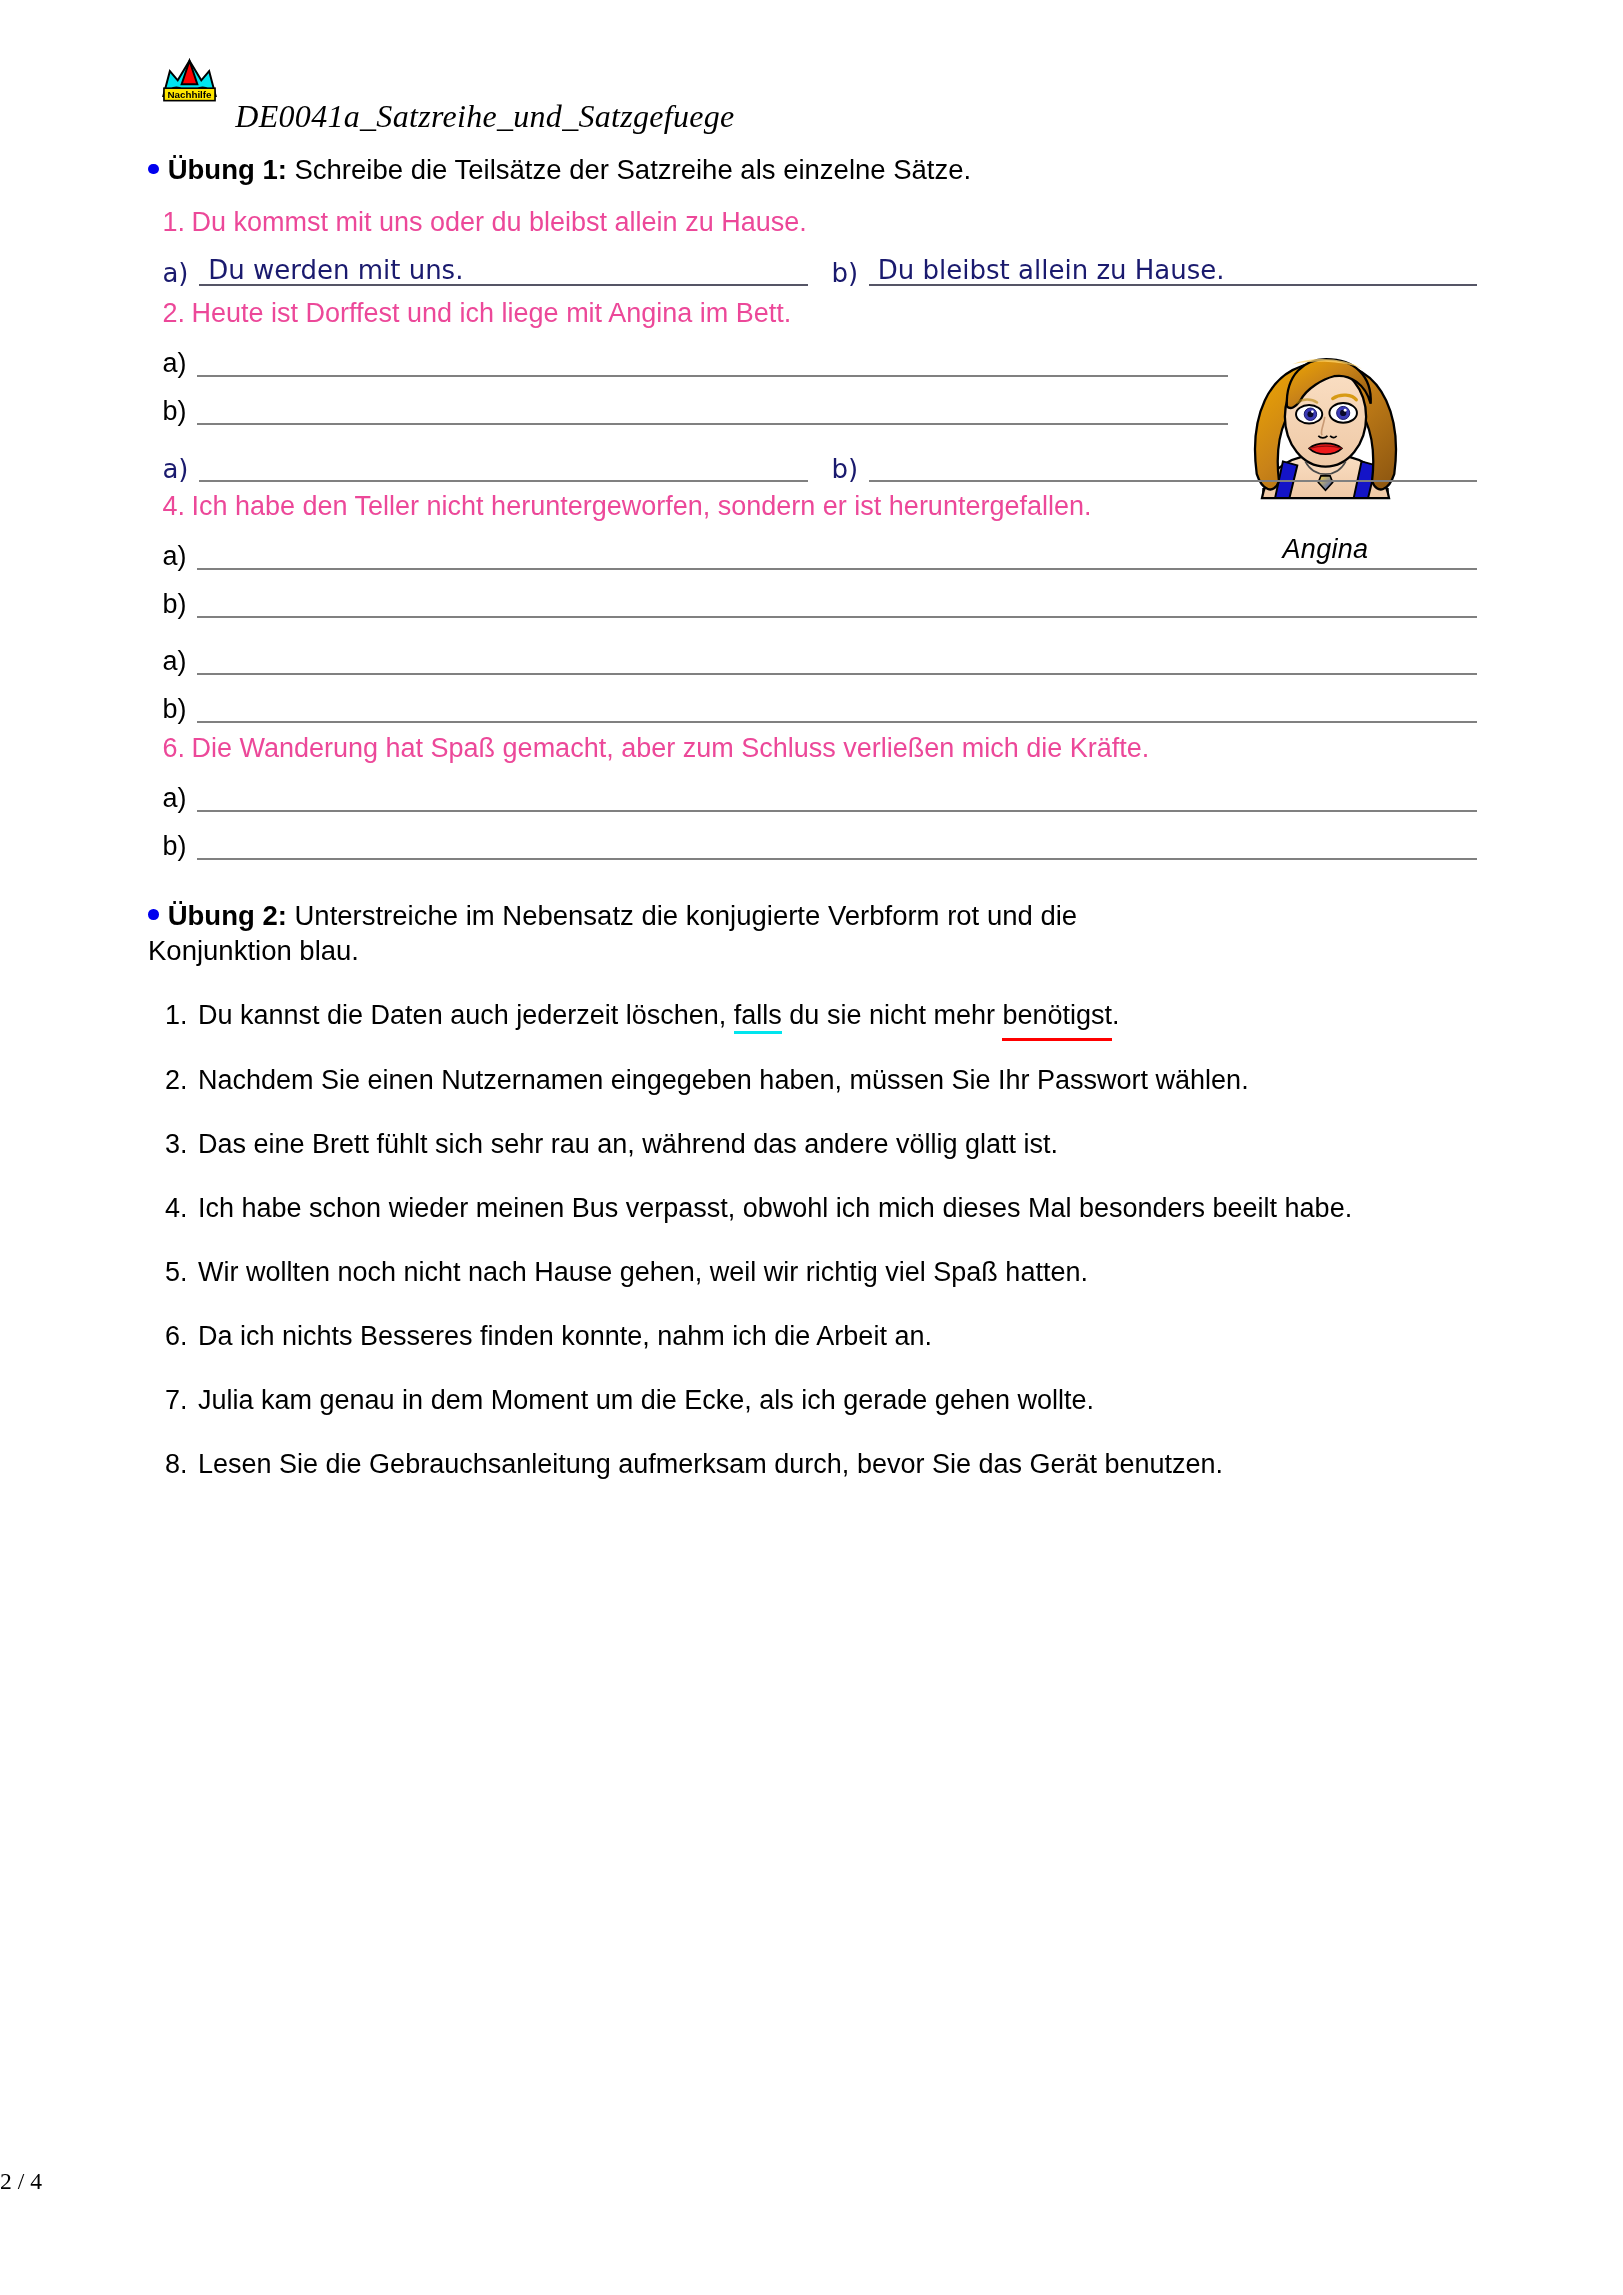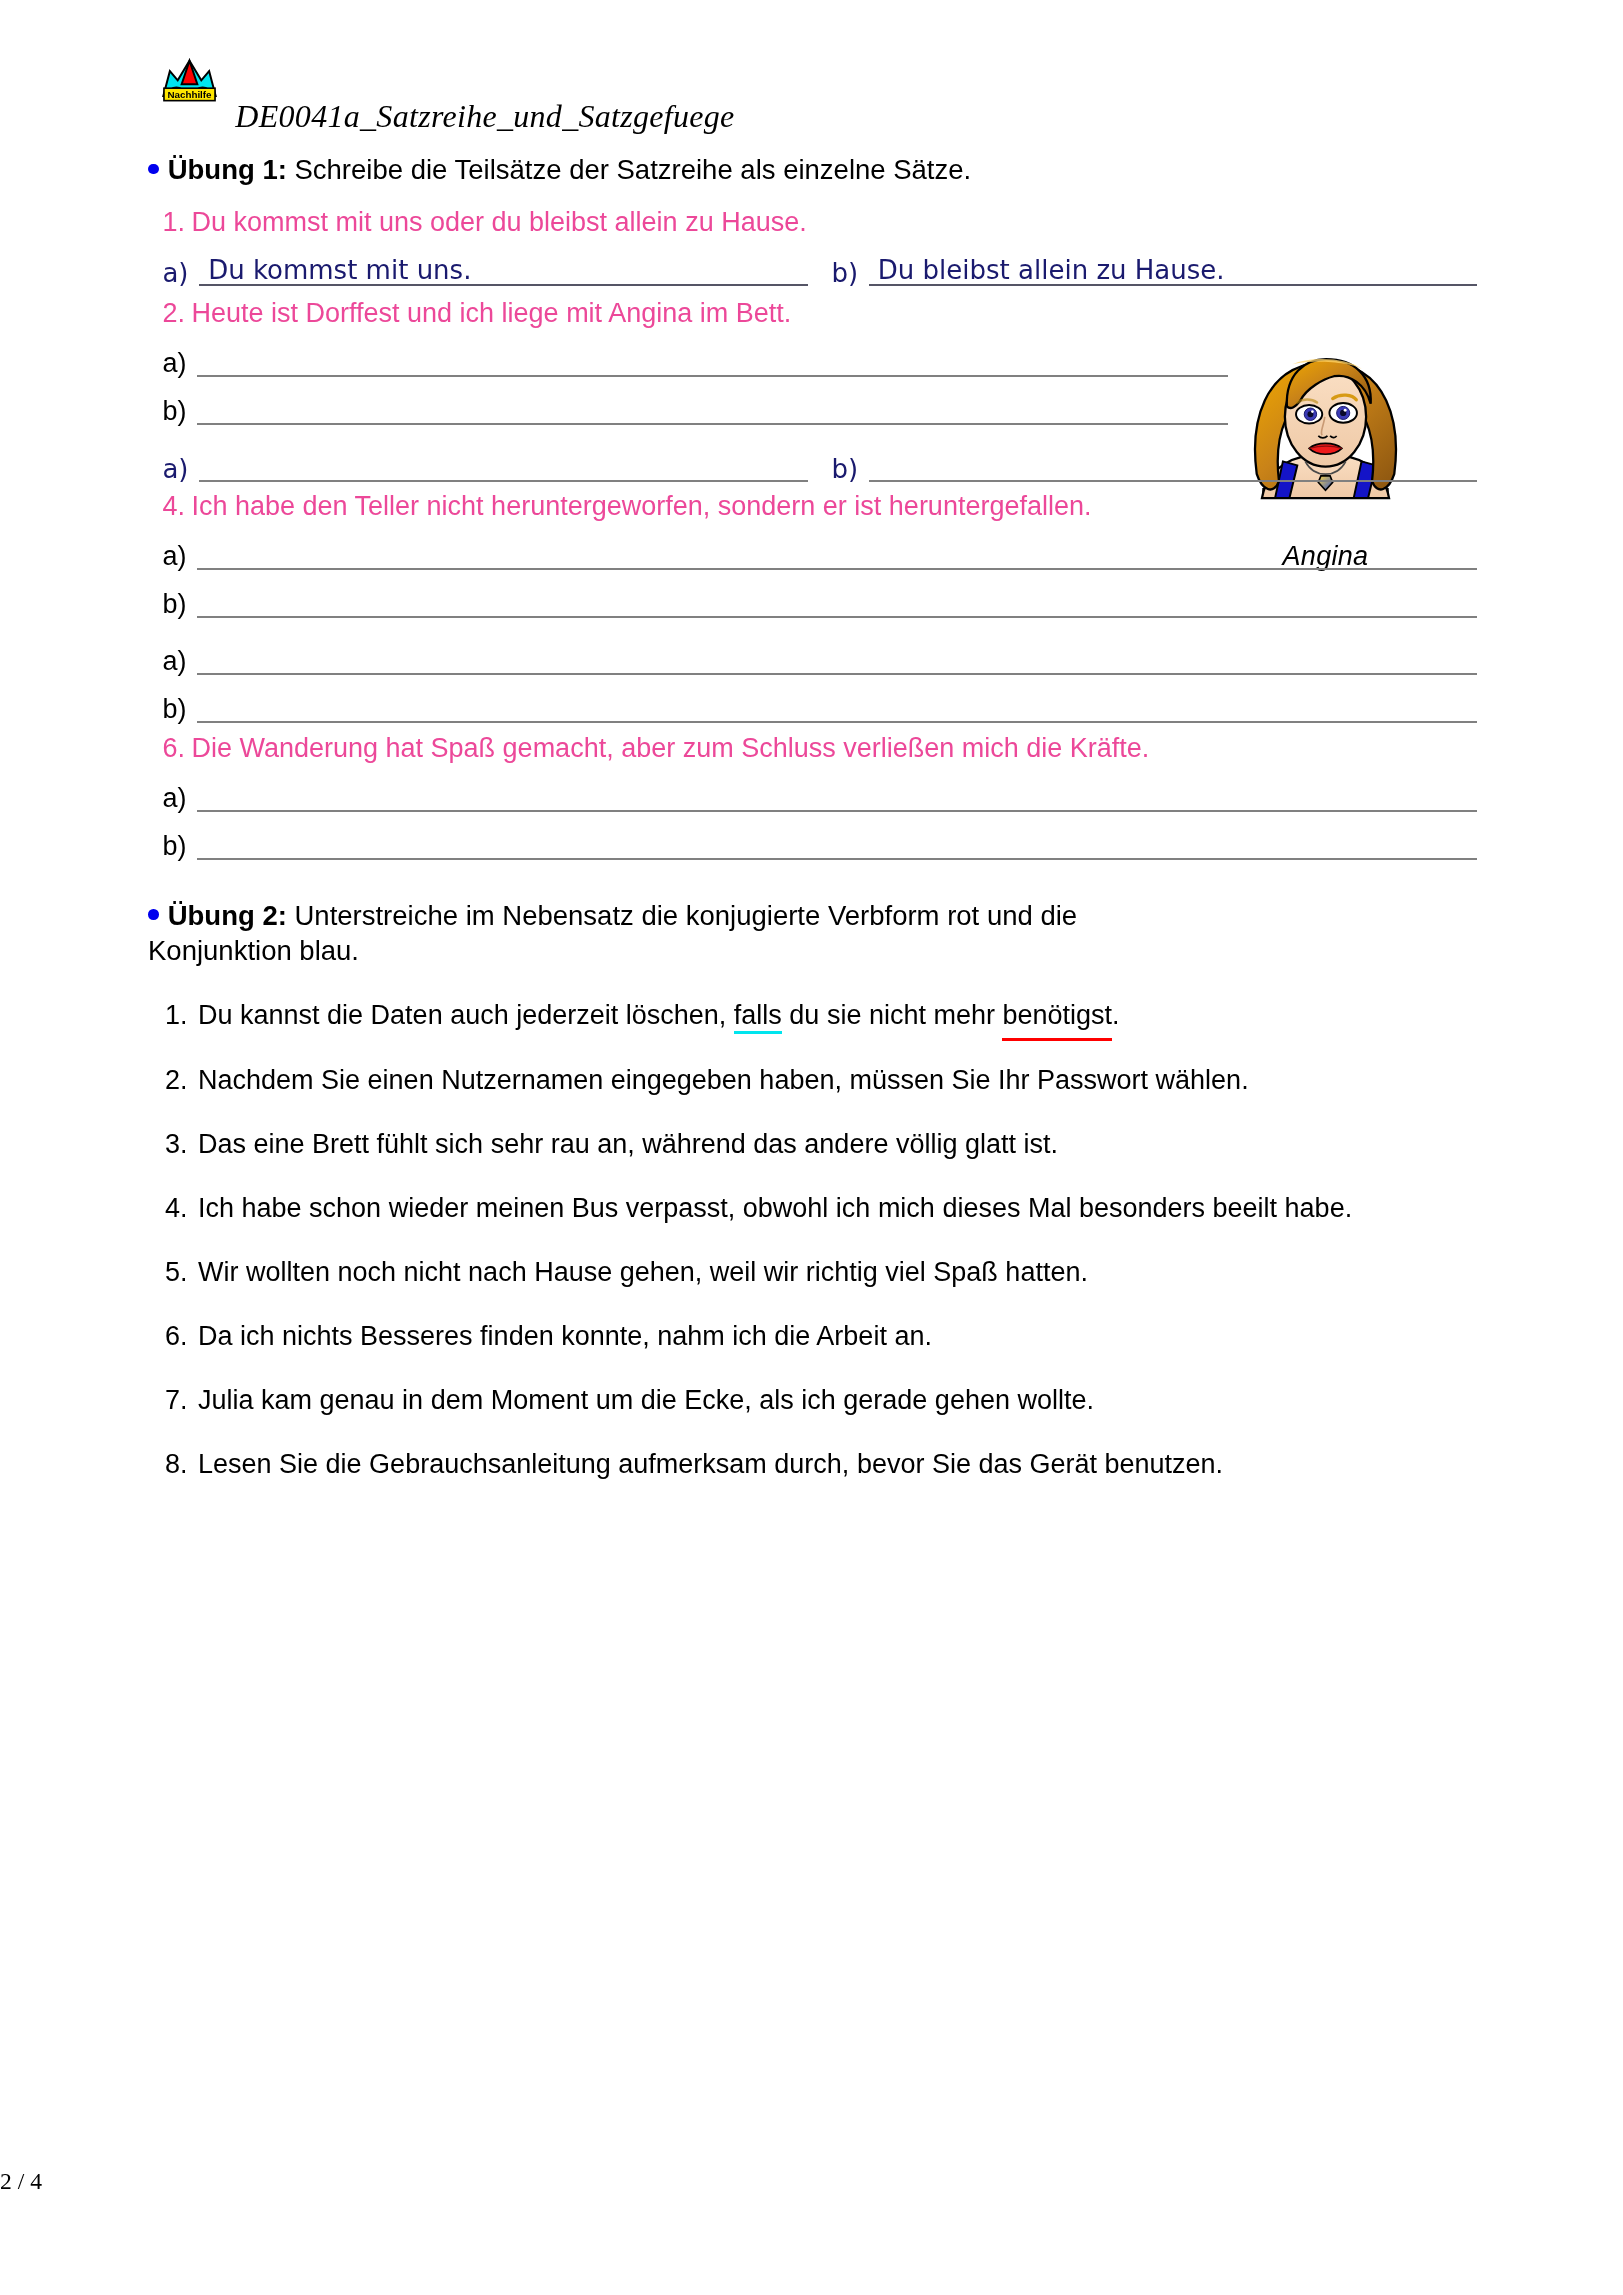--- a/index.html
+++ b/index.html
@@ -145,21 +145,21 @@
     top: 333px;
     width: 177px;
     text-align: center;
   }
   .figure svg { display: block; }
   .figure-caption {
     font-size: 27px;
     font-style: italic;
     font-family: "Liberation Sans", sans-serif;
     color: #000000;
-    margin-top: 18px;
+    margin-top: 11px;
     text-align: center;
     letter-spacing: 0.3px;
   }
 
   
   .ex2-list {
     margin: 0;
     padding: 0;
     list-style: none;
   }
@@ -290,21 +290,21 @@
     </div>
 
     <div style="height:14.4px"></div>
     <p class="q-row">
       <span class="q-num">1.</span><span>Du kommst mit uns oder du bleibst allein zu Hause.</span>
     </p>
     <div class="ans-row split">
       <div class="half left">
         <span class="ans-label hand">a)</span>
         <span class="ans-line filled">
-          <span class="written">Du kommst mit uns.</span>
+          <span class="written">Du werden mit uns.</span>
         </span>
       </div>
       <div class="half">
         <span class="ans-label hand">b)</span>
         <span class="ans-line filled">
           <span class="written">Du bleibst allein zu Hause.</span>
         </span>
       </div>
     </div>
 

